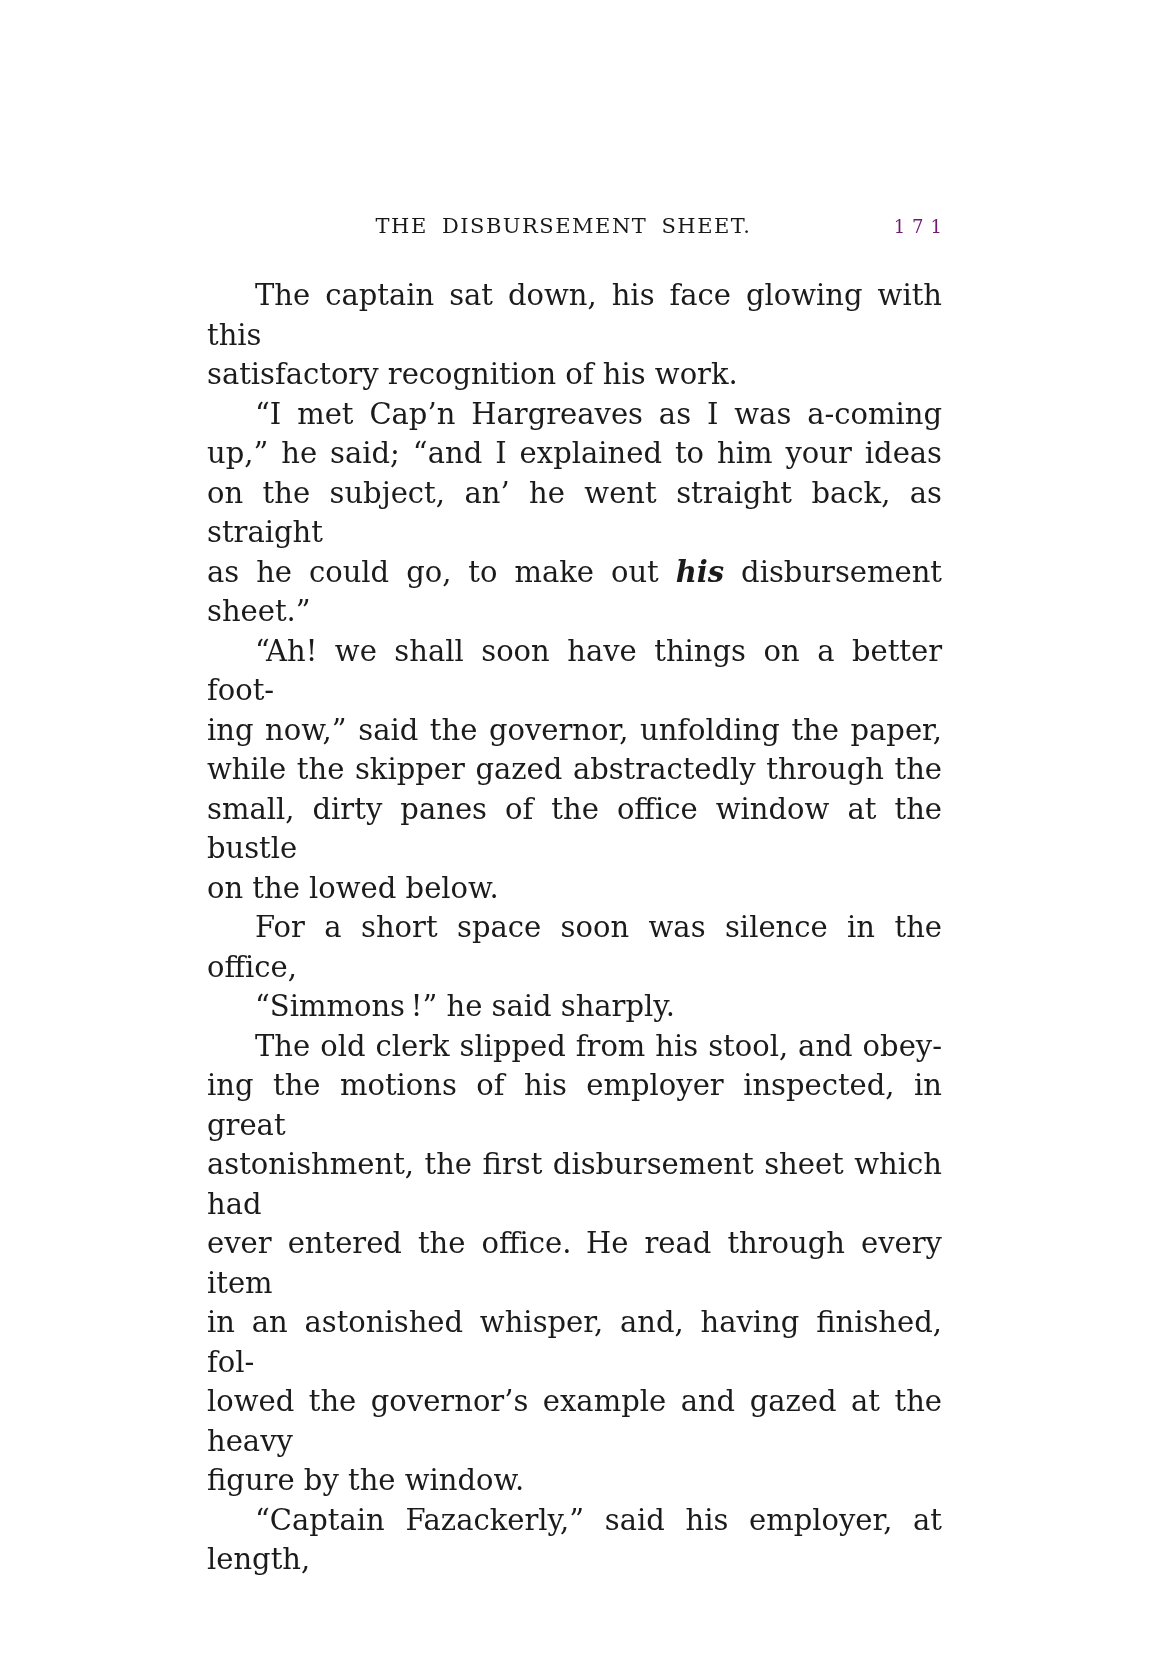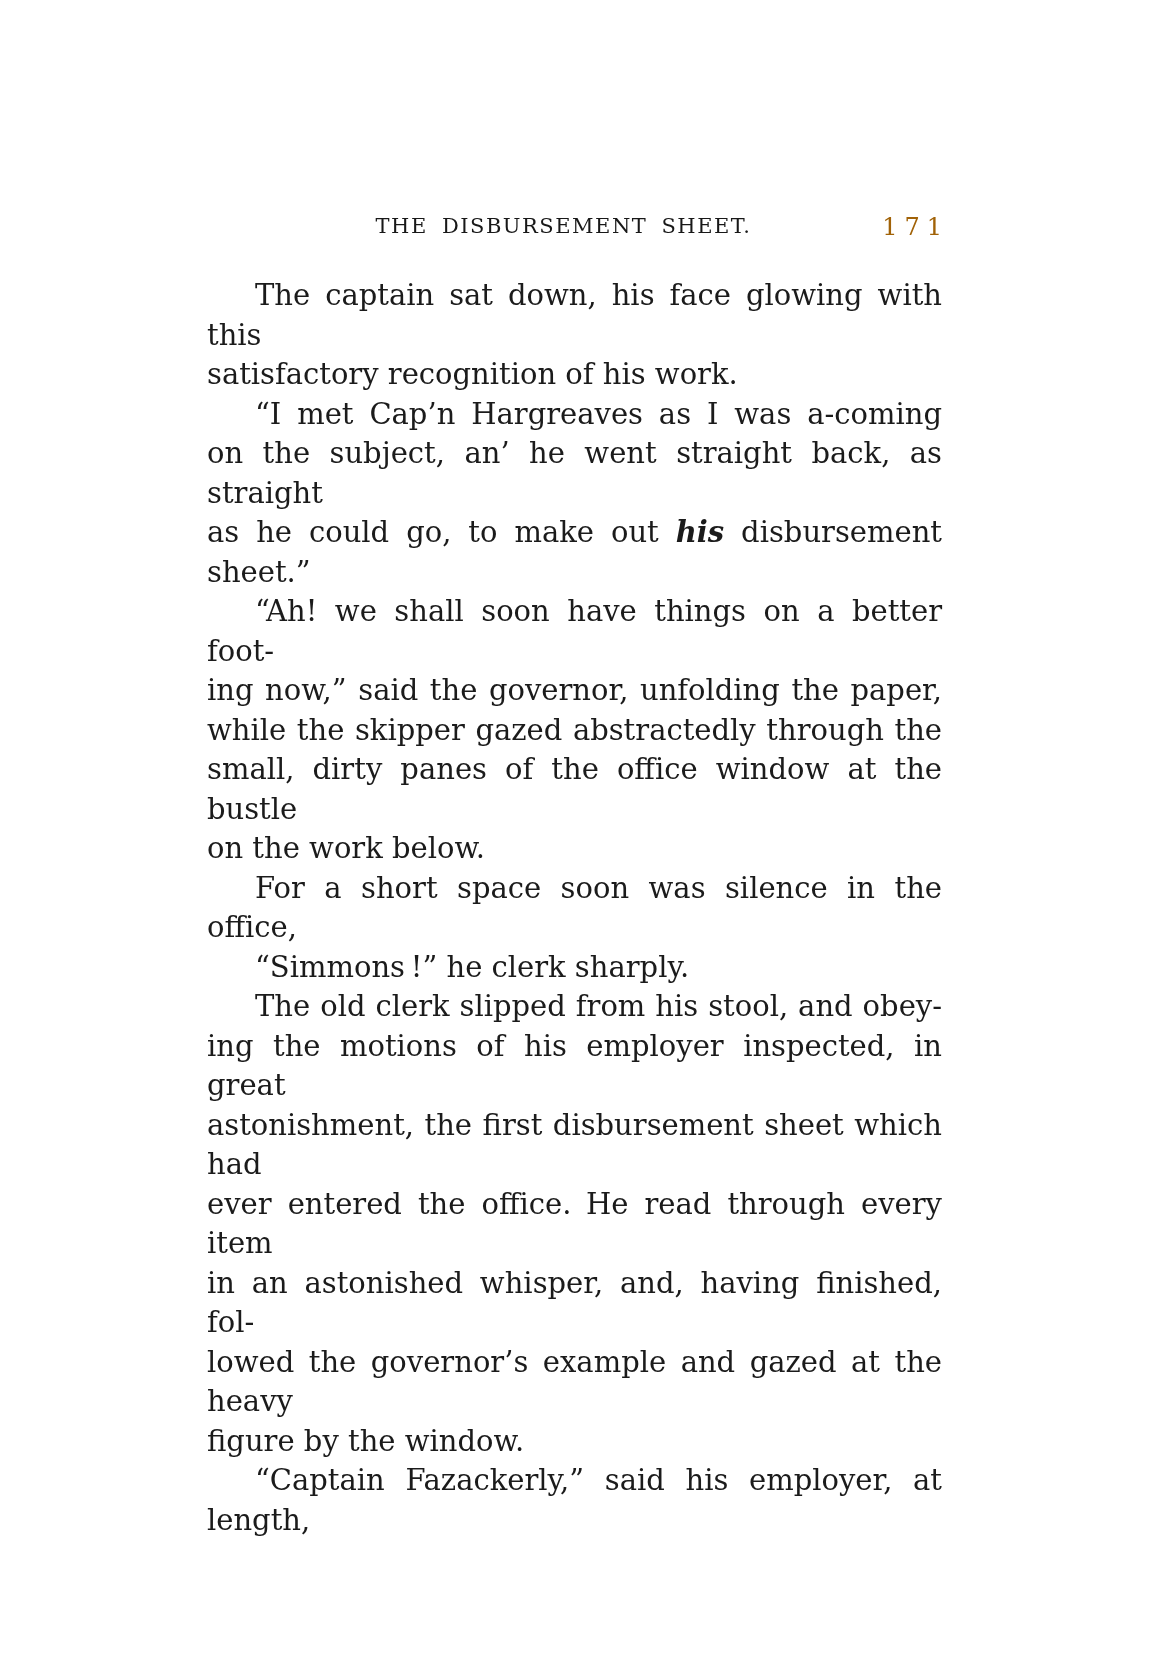--- a/index.html
+++ b/index.html
@@ -30,25 +30,25 @@
     font-size: 21px;
     line-height: 26px;
     letter-spacing: 1.5px;
     word-spacing: 6px;
     color: #181818;
   }
   .page-number {
     position: absolute;
     right: 0;
     top: 1px;
-    font-size: 24px;
+    font-size: 18px;
     line-height: 26px;
     letter-spacing: 7px;
     margin-right: -7px;           
-    color: #a16207;
+    color: #701a75;
   }
 
   
   .text-body {
     position: absolute;
     left: 207px;
     top: 276px;
     width: 735px;
     font-size: 29px;
     line-height: 39.5px;
@@ -73,29 +73,30 @@
 
   <div class="running-head">
     <span class="head-title">THE DISBURSEMENT SHEET.</span>
     <span class="page-number">171</span>
   </div>
 
   <div class="text-body" id="text-body">
       <div class="line indent">The captain sat down, his face glowing with this</div>
       <div class="line natural">satisfactory recognition of his work.</div>
       <div class="line indent">“I met Cap’n Hargreaves as I was a-coming</div>
+      <div class="line">up,” he said; “and I explained to him your ideas</div>
       <div class="line">on the subject, an’ he went straight back, as straight</div>
       <div class="line">as he could go, to make out <i>his</i> disbursement sheet.”</div>
       <div class="line indent">“Ah! we shall soon have things on a better foot-</div>
       <div class="line">ing now,” said the governor, unfolding the paper,</div>
       <div class="line">while the skipper gazed abstractedly through the</div>
       <div class="line">small, dirty panes of the office window at the bustle</div>
-      <div class="line natural">on the work below.</div>
+      <div class="line natural">on the lowed below.</div>
       <div class="line indent">For a short space soon was silence in the office,</div>
-      <div class="line indent natural">“Simmons !” he clerk sharply.</div>
+      <div class="line indent natural">“Simmons !” he said sharply.</div>
       <div class="line indent">The old clerk slipped from his stool, and obey-</div>
       <div class="line">ing the motions of his employer inspected, in great</div>
       <div class="line">astonishment, the first disbursement sheet which had</div>
       <div class="line">ever entered the office. He read through every item</div>
       <div class="line">in an astonished whisper, and, having finished, fol-</div>
       <div class="line">lowed the governor’s example and gazed at the heavy</div>
       <div class="line natural">figure by the window.</div>
       <div class="line indent">“Captain Fazackerly,” said his employer, at length,</div>
     </div>
 

